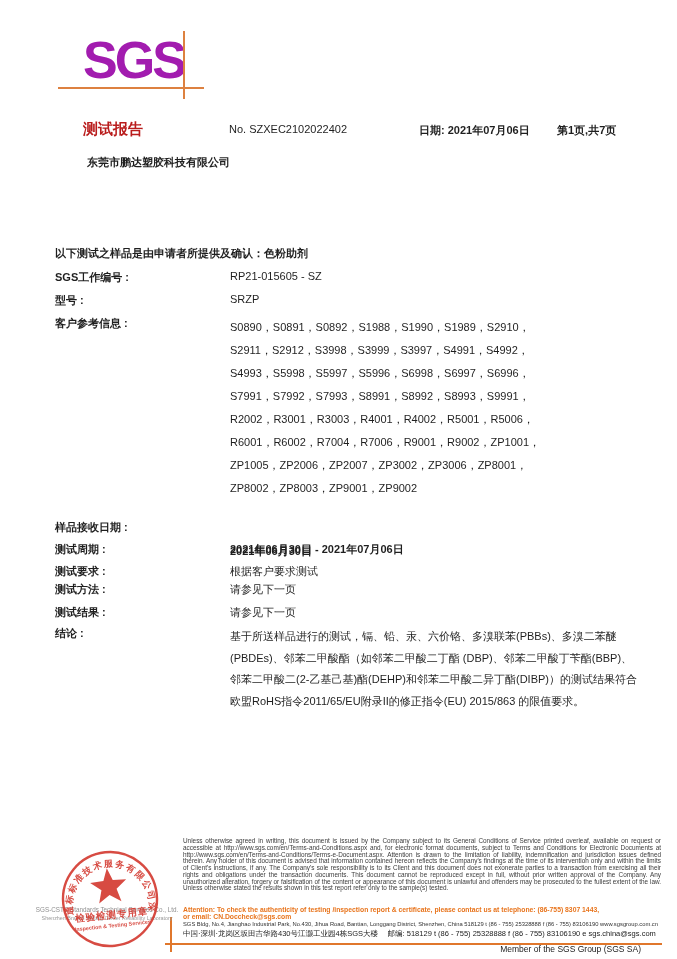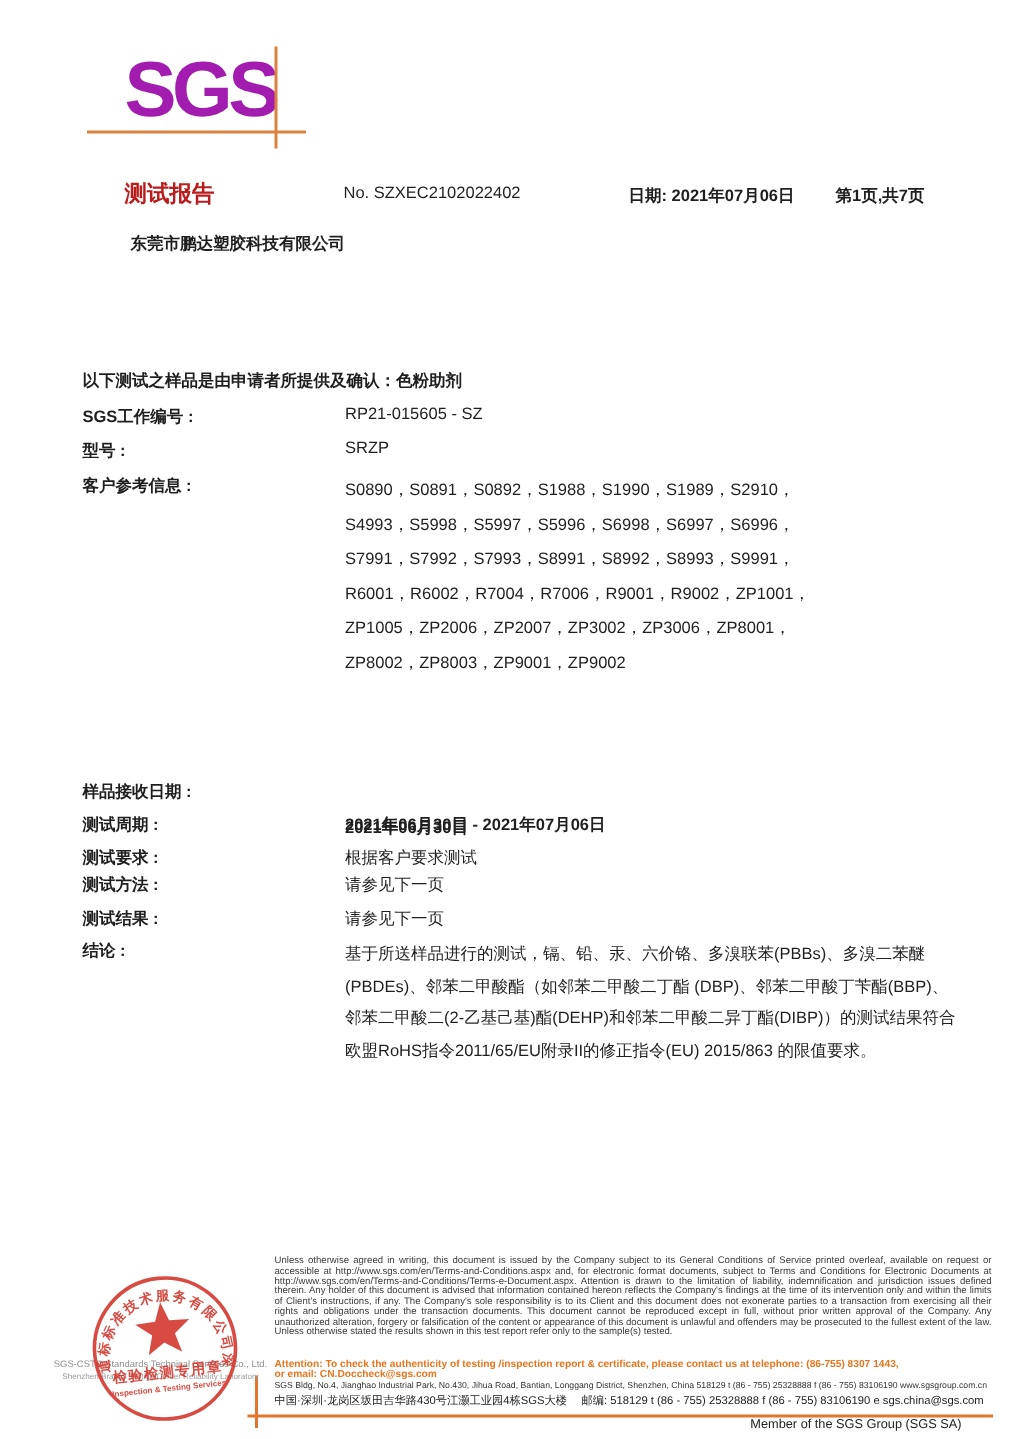--- a/index.html
+++ b/index.html
@@ -75,22 +75,24 @@
 
   <div class="frow" style="top:293px;">
     <span class="lbl">型号 :</span>
     <span class="val">SRZP</span>
   </div>
 
   <div class="frow" style="top:316px;">
     <span class="lbl">客户参考信息 :</span>
     <div class="val">
       <div class="ref-line">S0890，S0891，S0892，S1988，S1990，S1989，S2910，</div>
+      <div class="ref-line">S2911，S2912，S3998，S3999，S3997，S4991，S4992，</div>
       <div class="ref-line">S4993，S5998，S5997，S5996，S6998，S6997，S6996，</div>
       <div class="ref-line">S7991，S7992，S7993，S8991，S8992，S8993，S9991，</div>
+      <div class="ref-line">R2002，R3001，R3003，R4001，R4002，R5001，R5006，</div>
       <div class="ref-line">R6001，R6002，R7004，R7006，R9001，R9002，ZP1001，</div>
       <div class="ref-line">ZP1005，ZP2006，ZP2007，ZP3002，ZP3006，ZP8001，</div>
       <div class="ref-line">ZP8002，ZP8003，ZP9001，ZP9002</div>
     </div>
   </div>
 
   <div class="frow" style="top:520px;">
     <span class="lbl">样品接收日期 :</span>
     <span class="val" style="font-weight:600;margin-top:24px;">2021年06月30日</span>
   </div>

